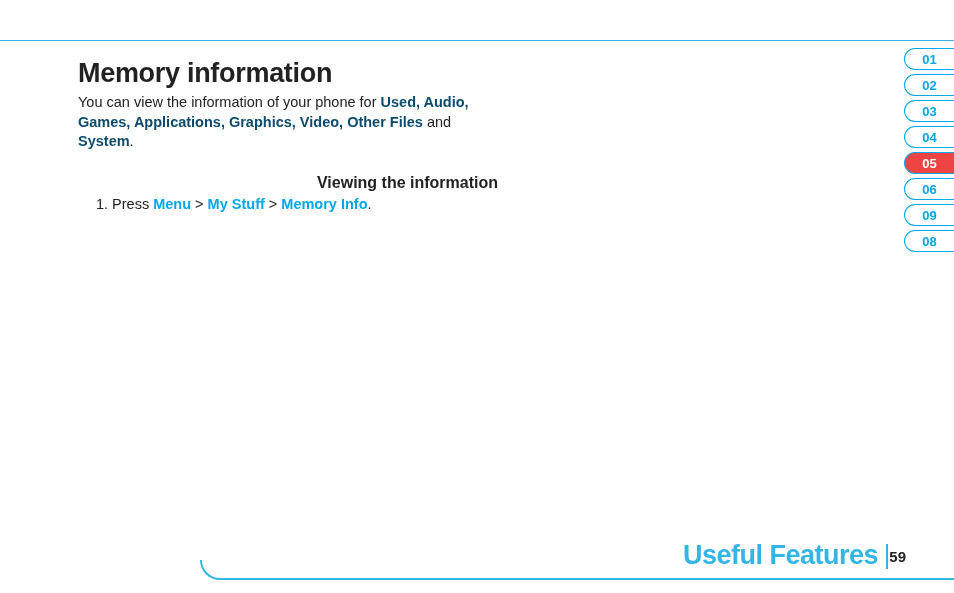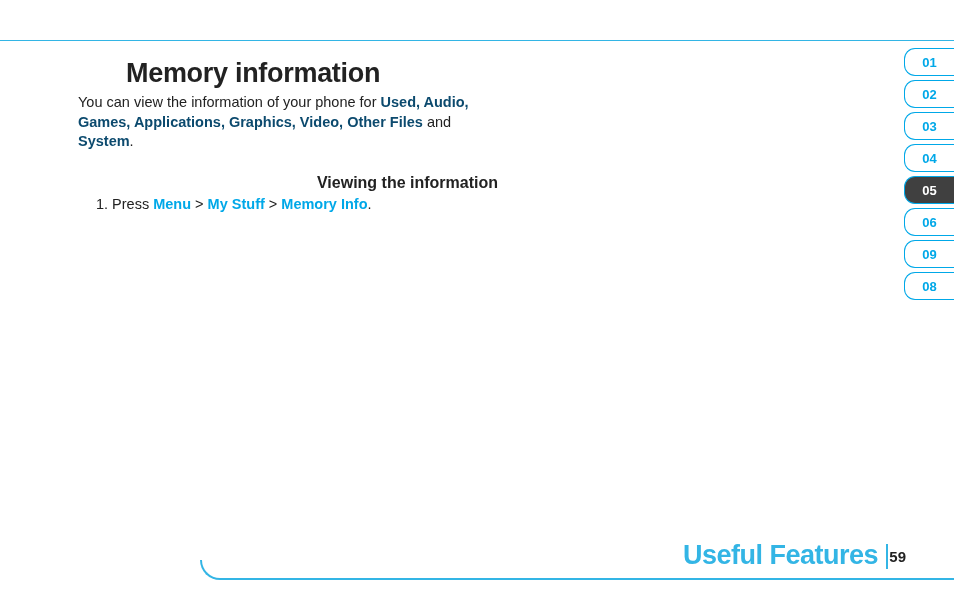--- a/index.html
+++ b/index.html
@@ -24,21 +24,20 @@
     top: 58px;
     left: 78px;
     width: 420px;
   }
   .title {
     font-size: 27px;
     font-weight: bold;
     color: #222;
     margin-bottom: 4px;
     letter-spacing: -0.3px;
-    margin-left: 48px;
   }
   .intro {
     font-size: 14.5px;
     line-height: 1.35;
     color: #222;
   }
   .intro .hl { color: #0c4a6e; font-weight: bold; }
   .subhead {
     margin-top: 22px;
     font-size: 16px;
@@ -58,35 +57,35 @@
   .tabs {
     position: absolute;
     top: 48px;
     right: 0;
     display: flex;
     flex-direction: column;
     gap: 4px;
   }
   .tab {
     width: 50px;
-    height: 28px;
+    height: 22px;
     border: 1.5px solid #00a8e8;
     border-right: none;
     border-radius: 11px 0 0 11px;
     color: #00a8e8;
     font-size: 13px;
     font-weight: bold;
     display: flex;
     align-items: center;
     justify-content: center;
     padding-left: 0;
     background: #fff;
   }
   .tab.active {
-    background: #404040;
+    background: #ef4444;
     color: #fff;
   }
 
   
   .footer-title {
     position: absolute;
     bottom: 22px;
     right: 76px;
     font-size: 27px;
     font-weight: 700;

